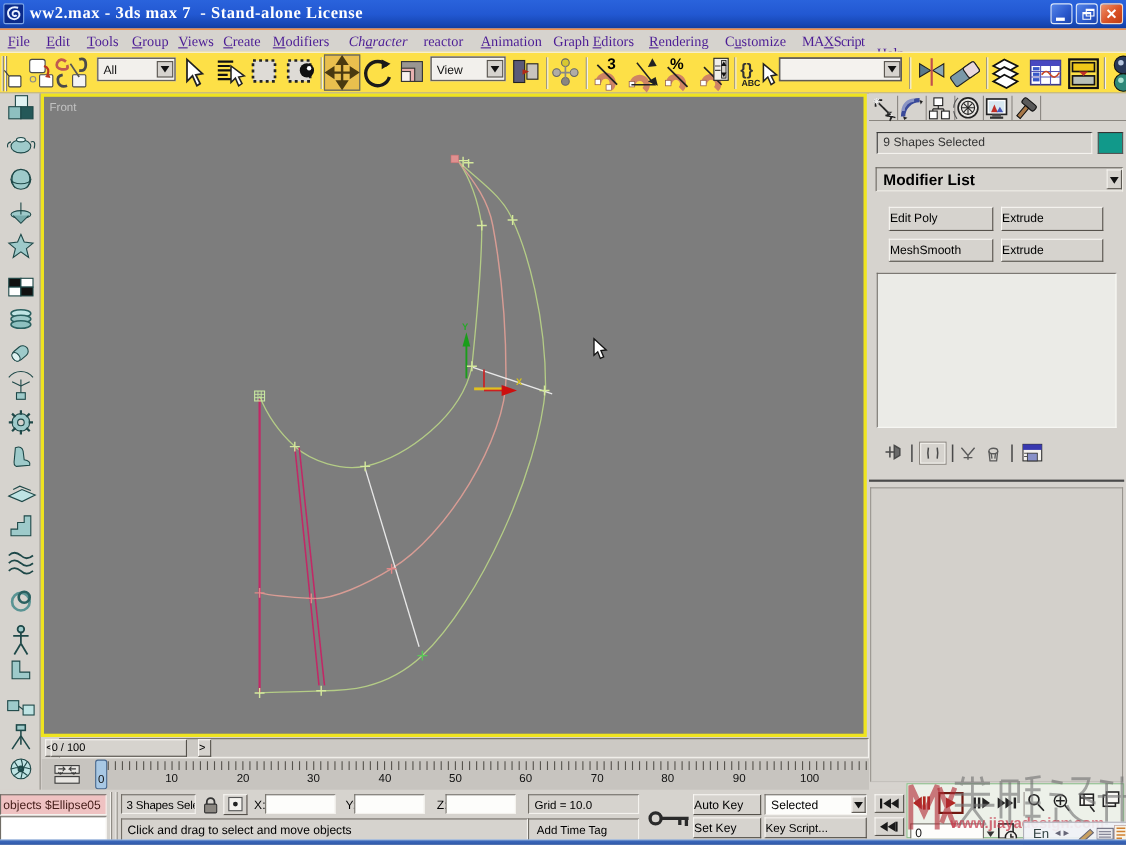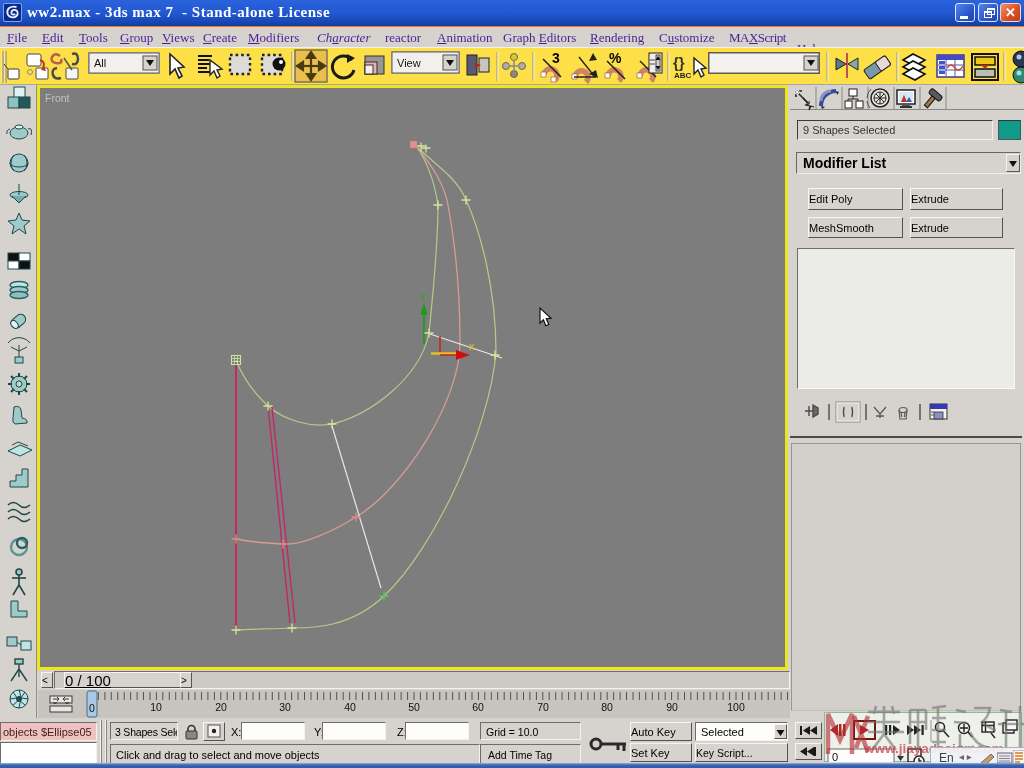--- a/index.html
+++ b/index.html
@@ -522,21 +522,21 @@
       <rect x="144" y="12" width="9" height="7" fill="#8890c8" stroke="#333" stroke-width="0.8"></rect>
       <path d="M141 12 h3 M141 15 h3" stroke="#555" stroke-width="1"></path>
  </svg>
  <div class="abs" style="left:0;top:351px;width:232px;height:2px;background:#4a4a4a;"></div>
  <div class="abs" style="left:1px;top:358px;width:230px;height:268px;background:#d3d0cb;border:1px solid #98948e;border-bottom-color:#c4c1bc;"></div>
 </div>
 
 <div class="abs" id="tslider" style="left:38px;top:670px;width:752px;height:20px;background:#d6d3ce;">
  <div class="abs btn" style="left:3px;top:2px;width:12px;height:16px;font-size:10px;line-height:15px;">&lt;</div>
  <div class="abs sunken" style="left:16px;top:1px;width:736px;height:18px;background:#ccc9c4;"></div>
- <div class="abs btn" style="left:26px;top:2px;width:124px;height:16px;font-size:15px;line-height:15px;text-decoration:underline;">0 / 100</div>
+ <div class="abs btn" style="left:8px;top:2px;width:124px;height:16px;font-size:10px;line-height:15px;">0 / 100</div>
  <div class="abs btn" style="left:142px;top:2px;width:12px;height:16px;font-size:10px;line-height:15px;">&gt;</div>
 </div>
 
 <div class="abs" id="trackbar" style="left:38px;top:690px;width:752px;height:28px;background:#cac7c2;">
  <svg class="abs" style="left:0;top:0;" width="752" height="28" viewBox="0 0 752 28">
   <rect x="0" y="0" width="752" height="28" fill="#c7c4bf"></rect>
   <g id="miniicon" stroke="#3a3a3a" fill="none">
         <rect x="12" y="6" width="22" height="7" fill="#e8e6e2"></rect>
         <path d="M15 9 h6 l-2 -2 m2 2 l-2 2 M31 9 h-6 l2 -2 m-2 2 l2 2"></path>
         <rect x="12" y="16" width="22" height="6" fill="#e8e6e2"></rect>

